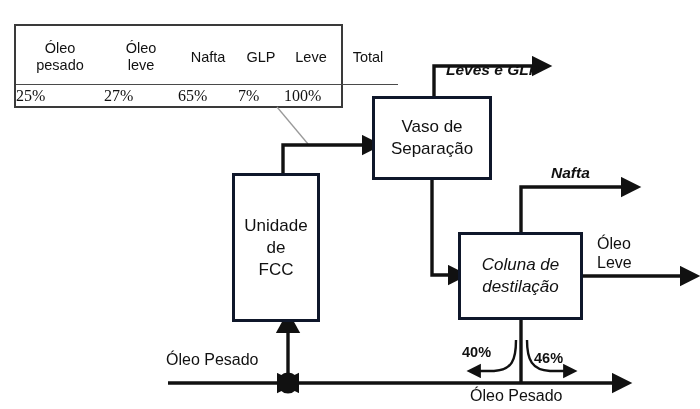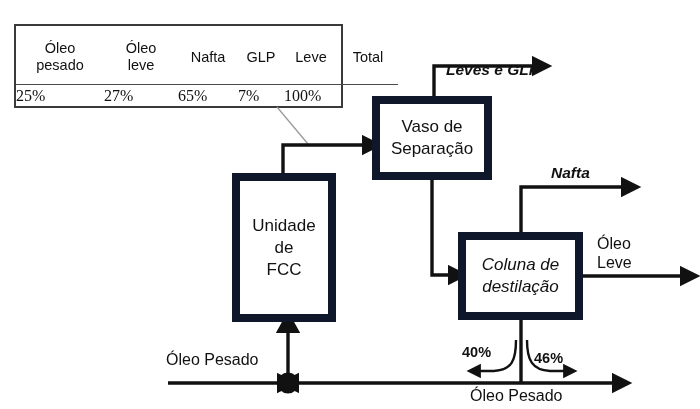--- a/index.html
+++ b/index.html
@@ -17,24 +17,24 @@
             display:grid;grid-template-rows:58px 1fr;box-sizing:border-box;}
   .tbl-head,.tbl-row{display:grid;
       grid-template-columns:88px 74px 60px 46px 54px 60px;align-items:center;}
   .tbl-head{padding-top:4px;}
   .tbl-head>div{font-size:14.5px;line-height:17px;text-align:center;color:#111;}
   .tbl-row{border-top:1.6px solid #4a4a4a;}
   .tbl-row>div{font-size:16px;text-align:left;color:#111;font-family:Liberation Serif, serif;}
   .hc2{white-space:pre-line;}
 
   
-  .pbox{position:absolute;border:8px solid #0f172a;background:#fff;box-sizing:border-box;
+  .pbox{position:absolute;border:3px solid #0f172a;background:#fff;box-sizing:border-box;
         display:flex;align-items:center;justify-content:center;text-align:center;}
   .pbox span{font-size:17px;line-height:22px;color:#111;white-space:pre-line;}
-  #box-fcc{left:232px;top:173px;width:104px;height:149px;}
+  #box-fcc{left:232px;top:173px;width:88px;height:149px;}
   #box-vaso{left:372px;top:96px;width:120px;height:84px;}
   #box-coluna{left:458px;top:232px;width:125px;height:88px;font-style:italic;}
 
   
   .lbl{position:absolute;font-size:16px;line-height:19px;color:#111;white-space:pre-line;}
   .lbl.it{font-style:italic;font-weight:bold;font-size:15.5px;}
   .lbl.pct{font-weight:bold;font-size:14.5px;}
   #lbl-leves{left:446px;top:60px;}
   #lbl-nafta{left:551px;top:163px;}
   #lbl-oleoleve{left:597px;top:234px;text-align:left;}

